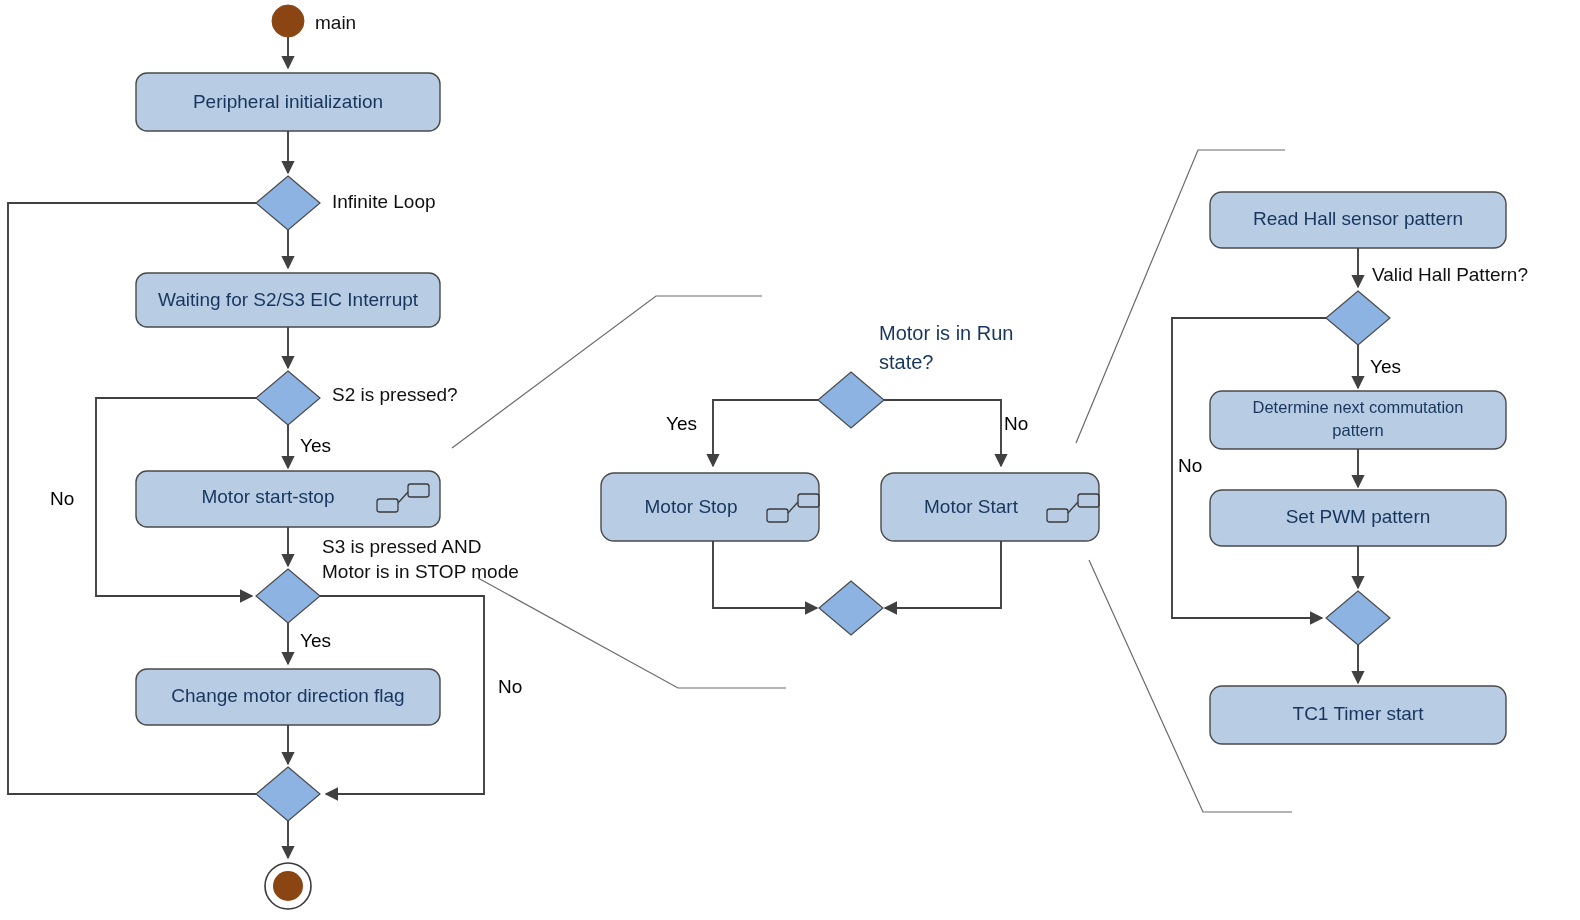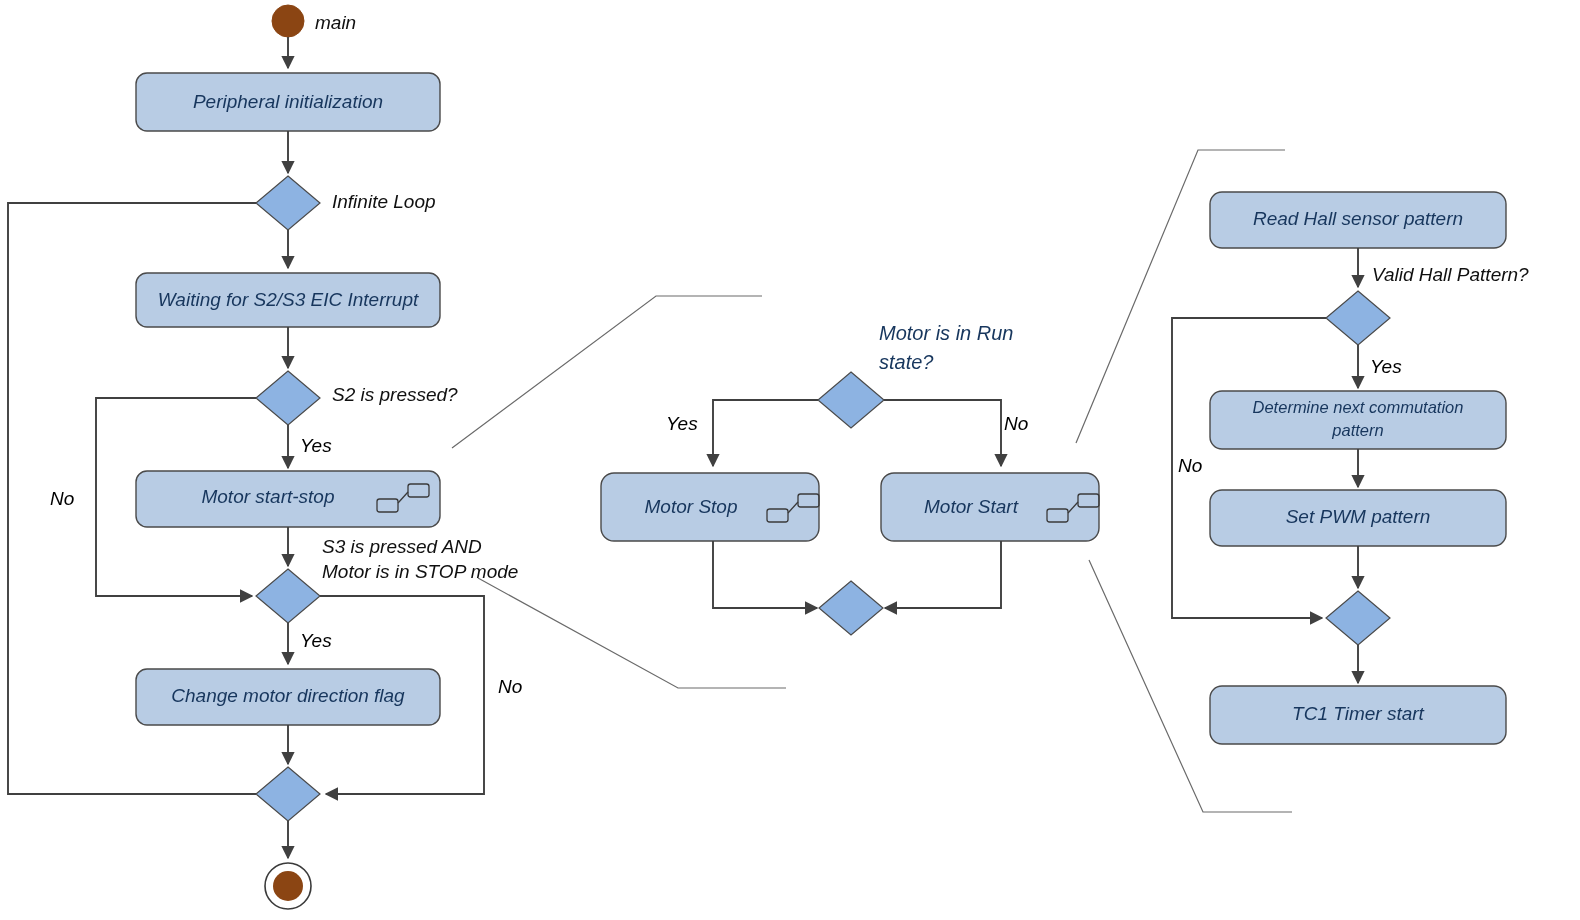--- a/index.html
+++ b/index.html
@@ -7,21 +7,20 @@
     padding: 0;
     background: #ffffff;
   }
   #canvas-root {
     position: relative;
     width: 1580px;
     height: 920px;
     background: #ffffff;
     font-family: "Liberation Sans", sans-serif;
     overflow: hidden;
-    font-style: italic;
   }
   svg.diagram {
     display: block;
     width: 1580px;
     height: 920px;
   }
   .node-rect {
     fill: #b8cce4;
     stroke: #4a4a4a;
     stroke-width: 1.4;

